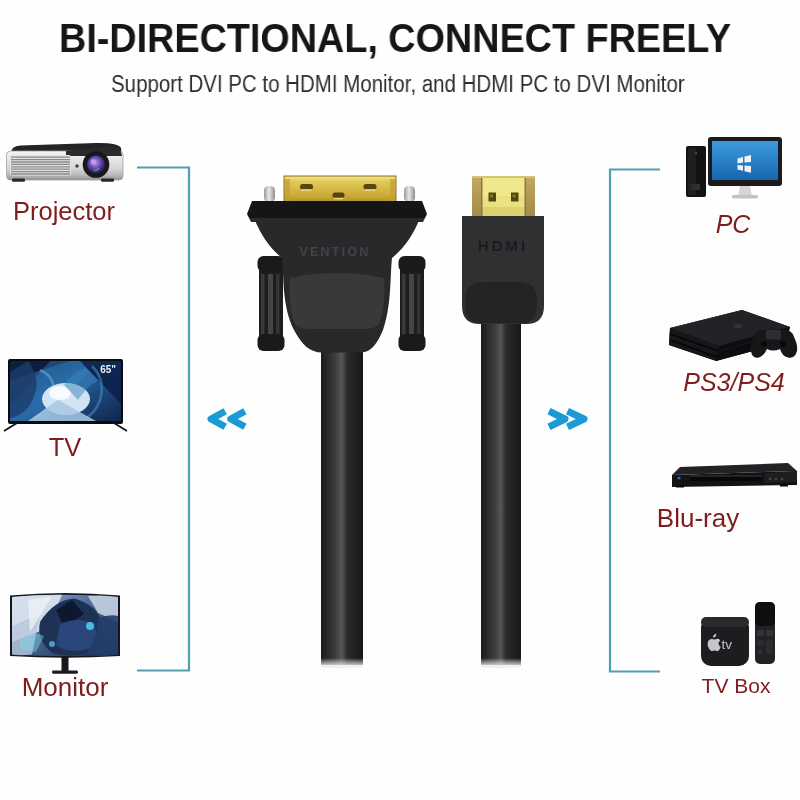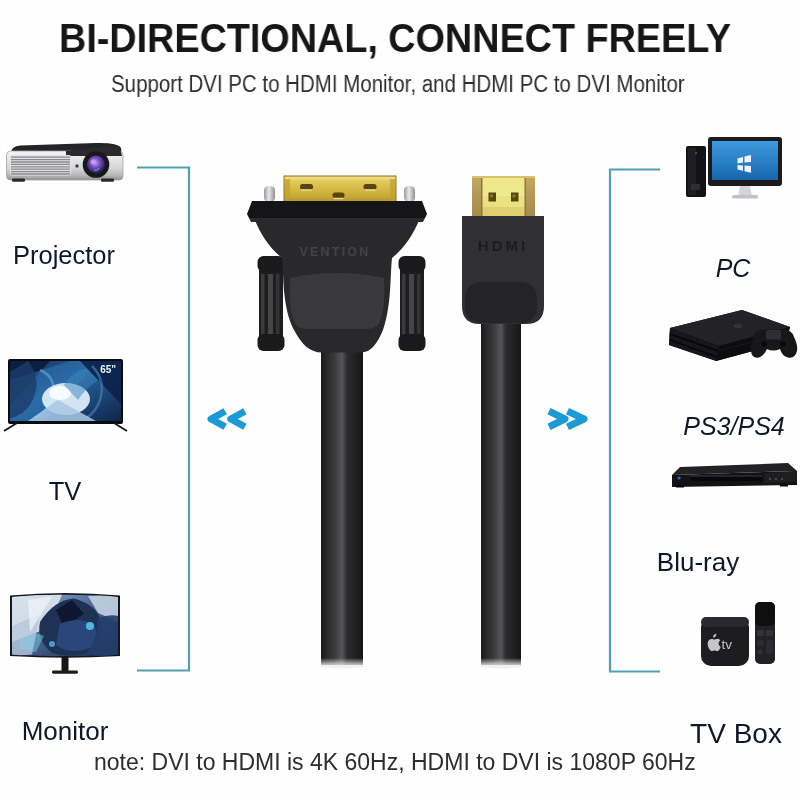--- a/index.html
+++ b/index.html
@@ -1,18 +1,18 @@
 <!DOCTYPE html>
 <html><head>
 <meta charset="utf-8">
 <style>
   html,body{margin:0;padding:0;}
   body{width:800px;height:800px;background:#ffffff;font-family:"Liberation Sans", sans-serif;overflow:hidden;}
   #stage{position:relative;width:800px;height:800px;background:#fefefe;}
-  .lbl{position:absolute;color:#0f172a;font-size:25px;white-space:nowrap;transform:translateX(-50%);will-change:transform;margin-top:44px;}
+  .lbl{position:absolute;color:#7f1d1d;font-size:25px;white-space:nowrap;transform:translateX(-50%);will-change:transform;}
   #title{position:absolute;left:58.5px;top:16px;font-weight:bold;color:#161616;font-size:40px;white-space:nowrap;transform-origin:left top;transform:scaleX(0.944);will-change:transform;}
   #subtitle{position:absolute;left:110.8px;top:71px;color:#2e2e2e;font-size:23px;white-space:nowrap;transform-origin:left top;transform:scaleX(0.8905);will-change:transform;}
   #note{position:absolute;left:94px;top:749px;color:#2e2e2e;font-size:23px;white-space:nowrap;will-change:transform;}
 </style>
 </head>
 <body>
 <div id="stage">
   <svg id="art" width="800" height="800" viewBox="0 0 800 800" style="position:absolute;left:0;top:0;">
     <defs>
       <linearGradient id="gold" x1="0" y1="0" x2="0" y2="1">
@@ -300,15 +300,14 @@
   </svg>
 
   <div id="title">BI-DIRECTIONAL, CONNECT FREELY</div>
   <div id="subtitle">Support DVI PC to HDMI Monitor, and HDMI PC to DVI Monitor</div>
   <div class="lbl" style="left:64.3px;top:196.5px;font-size:25.5px;">Projector</div>
   <div class="lbl" style="left:64.7px;top:433.2px;font-size:25.5px;">TV</div>
   <div class="lbl" style="left:64.7px;top:672.4px;font-size:26px;">Monitor</div>
   <div class="lbl" style="left:732.9px;top:210.3px;font-size:25px;font-style:italic;">PC</div>
   <div class="lbl" style="left:734.3px;top:367.8px;font-size:25px;font-style:italic;">PS3/PS4</div>
   <div class="lbl" style="left:698px;top:502.6px;font-size:26px;">Blu-ray</div>
-  <div class="lbl" style="left:736.3px;top:673.9px;font-size:28px;">TV Box</div>
-  <div id="note">note: DVI to HDMI is 4K 60Hz, HDMI to DVI is 1080P 60Hz</div>
+  <div class="lbl" style="left:736.3px;top:673.9px;font-size:21px;">TV Box</div>
 </div>
 
 </body></html>

